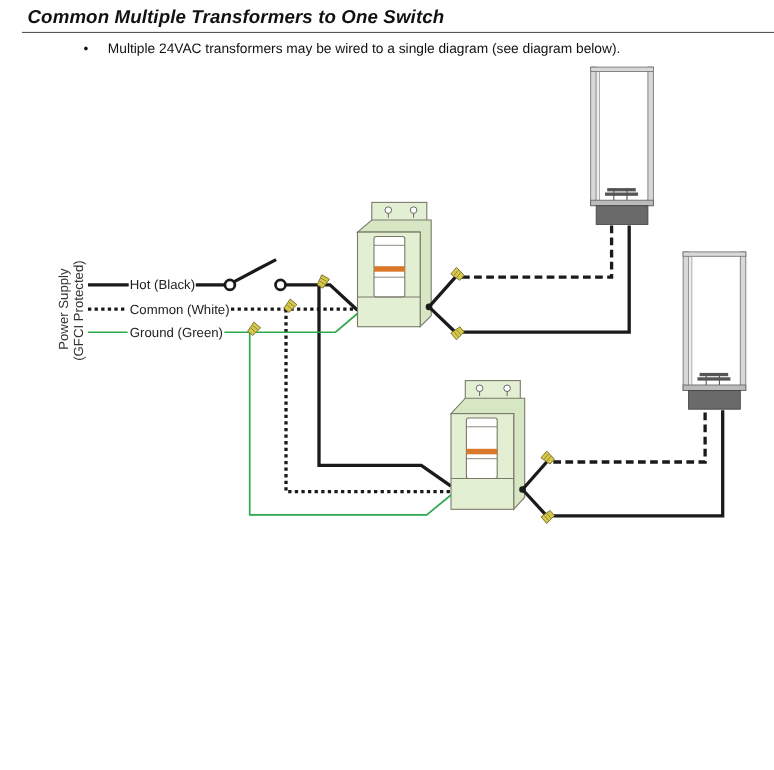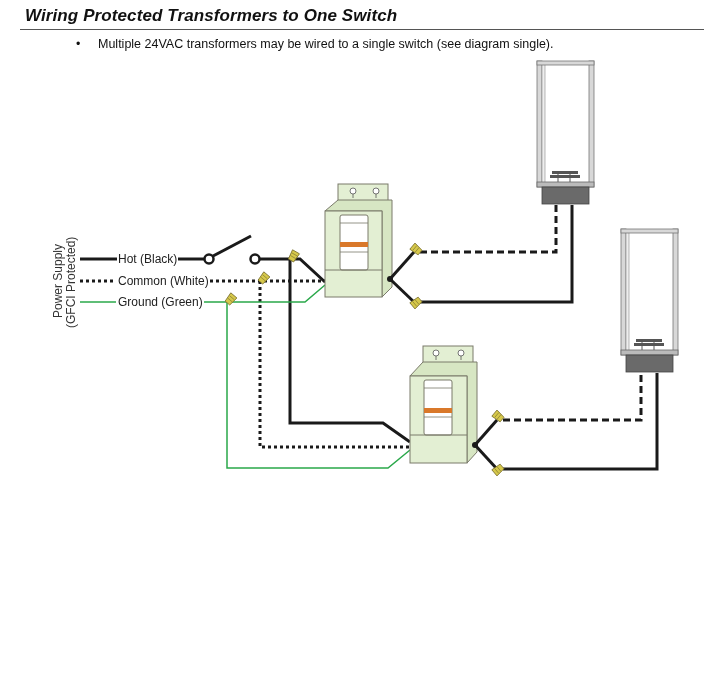--- a/index.html
+++ b/index.html
@@ -15,24 +15,24 @@
     position: absolute; left: 76px; top: 37px; font-size: 12.5px; color: #111;
   }
   .bullet .dot { display: inline-block; width: 22px; }
   svg.diagram { position: absolute; left: 0; top: 0; }
   .lbl { font-family: "Liberation Sans", sans-serif; font-size: 12px; fill: #222; }
   .vlbl { font-family: "Liberation Sans", sans-serif; font-size: 12px; fill: #333; }
 </style>
 </head>
 <body>
 
-<div class="title">Wiring Protected Transformers to One Switch</div>
+<div class="title">Common Multiple Transformers to One Switch</div>
 <div class="title-rule"></div>
 <div class="bullet">
-  <span class="dot">•</span><span>Multiple 24VAC transformers may be wired to a single switch (see diagram single).</span>
+  <span class="dot">•</span><span>Multiple 24VAC transformers may be wired to a single diagram (see diagram below).</span>
 </div>
 
 <svg class="diagram" width="704" height="700" viewBox="0 0 704 700">
   <defs>
     <g id="wirenut">
       <path d="M-4,-6 L4,-6 L3,4 L-3,4 Z" fill="#d6c84a" stroke="#7a7030" stroke-width="0.8"></path>
       <line x1="-3" y1="-3" x2="3" y2="-3" stroke="#7a7030" stroke-width="0.6"></line>
       <line x1="-3" y1="0" x2="3" y2="0" stroke="#7a7030" stroke-width="0.6"></line>
     </g>
   </defs>

